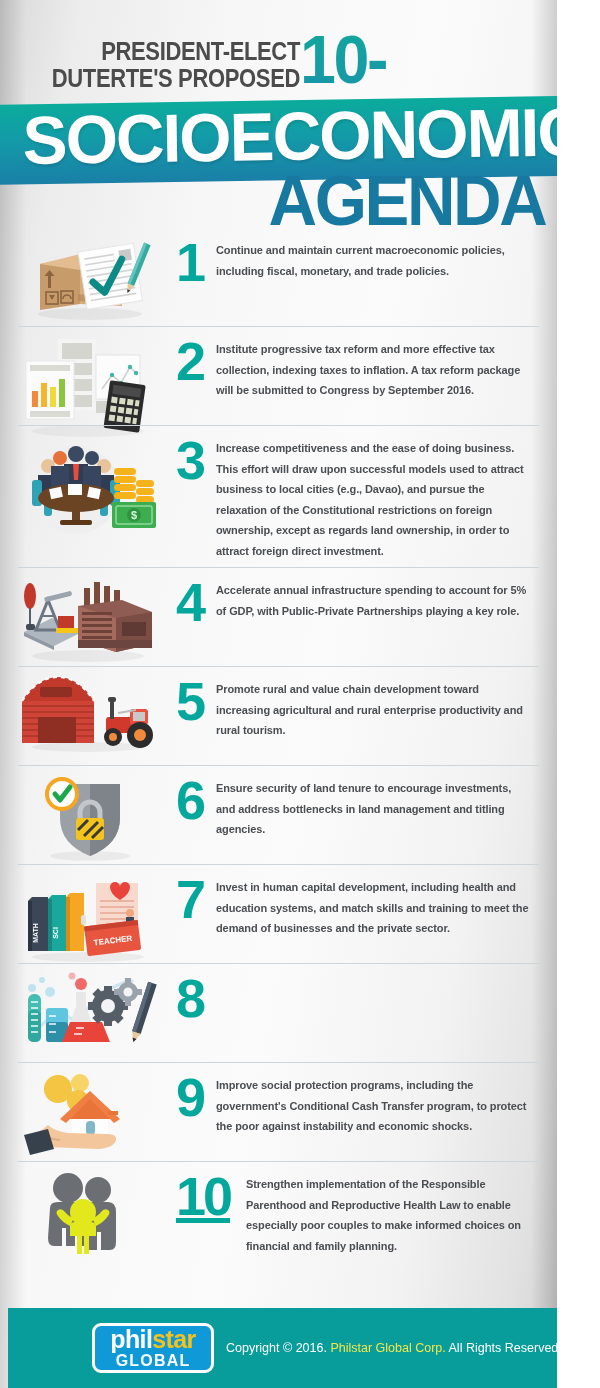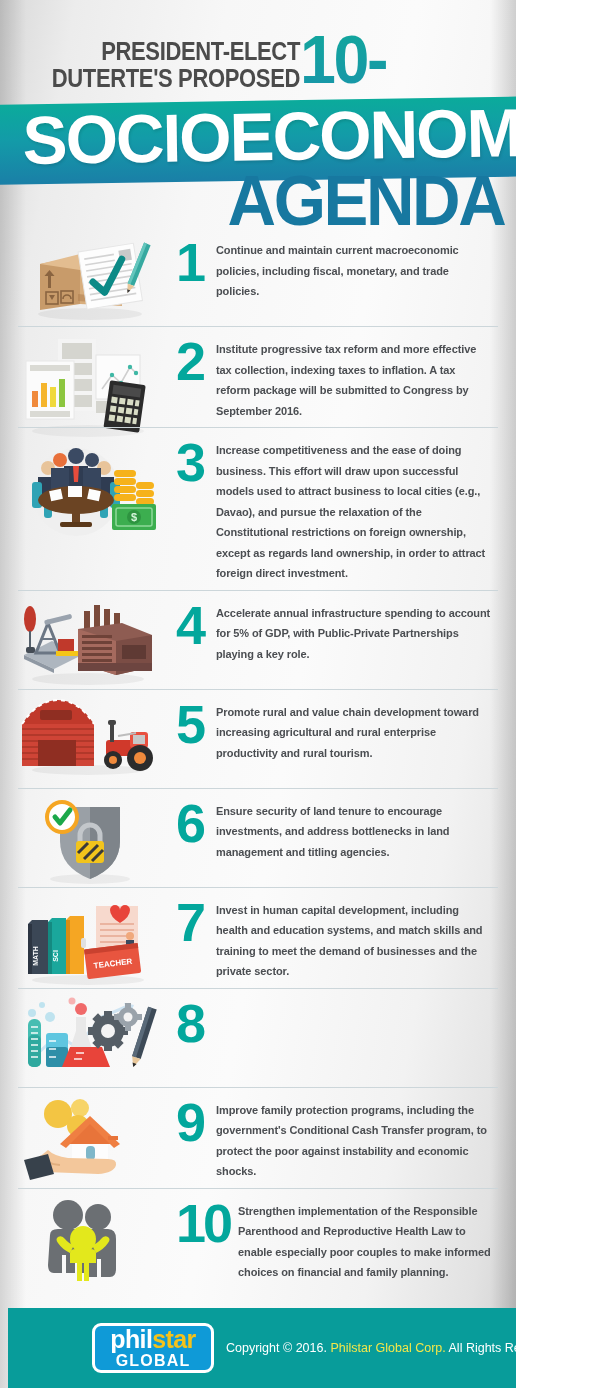--- a/index.html
+++ b/index.html
@@ -3,21 +3,21 @@
 <meta charset="utf-8">
 <style>
   * { box-sizing: border-box; margin: 0; padding: 0; }
   html, body {
     width: 600px;
     background: #ffffff;
     font-family: "Liberation Sans", sans-serif;
   }
   #infographic {
     position: relative;
-    width: 516px;
+    width: 557px;
     height: 1388px;
     overflow: hidden;
     background:
       linear-gradient(100deg, #d8d8d8 0%, #ececec 10%, #f7f7f7 30%, #fbfbfb 55%, #f2f2f2 78%, #e2e2e2 92%, #cfcfcf 100%);
   }
   .side-shadow-l {
     position: absolute; left: 0; top: 0; width: 26px; height: 1388px;
     background: linear-gradient(90deg, rgba(0,0,0,.14), rgba(0,0,0,0));
     pointer-events: none;
   }
@@ -110,21 +110,21 @@
     width: 46px;
     text-align: right;
     color: #03a79c;
     font-weight: bold;
     font-size: 54px;
     line-height: 52px;
     letter-spacing: -2px;
     margin-right: 12px;
     margin-top: 2px;
   }
-  .num.wide { width: 72px; margin-right: 8px; letter-spacing: -3px; }
+  .num.wide { width: 72px; margin-right: 16px; letter-spacing: -3px; text-decoration: underline; }
   .desc {
     flex: 1 1 auto;
     color: #4b4e52;
     font-size: 11px;
     line-height: 20.5px;
     font-weight: bold;
     letter-spacing: -0.1px;
     padding-top: 6px;
     padding-right: 6px;
   }
@@ -527,21 +527,21 @@
           <rect x="54" y="50" width="36" height="26" fill="#fdfdfd"></rect>
           <rect x="68" y="52" width="9" height="14" rx="4" fill="#7fb7c9"></rect>
           <rect x="65" y="66" width="15" height="10" fill="#d98c3e"></rect>
           <rect x="90" y="42" width="10" height="4" fill="#e8743a"></rect>
           <path d="M20 64 q-4 10 8 14 l52 2 q16 -1 18 -9 q1 -6 -8 -6 l-40 -1 q-14 -2 -20 -8 z" fill="#f3c79b"></path>
           <path d="M22 62 q6 8 20 9" fill="none" stroke="#e0ae7e" stroke-width="2"></path>
           <path d="M6 66 L30 60 L36 80 L12 86 Z" fill="#37414b"></path>
         </svg>
       </div>
       <div class="num">9</div>
-      <div class="desc">Improve family protection programs, including the government's Conditional Cash Transfer program, to protect the poor against instability and economic shocks.</div>
+      <div class="desc">Improve social protection programs, including the government's Conditional Cash Transfer program, to protect the poor against instability and economic shocks.</div>
     </div>
 
     <div class="item">
       <div class="icon-cell">
         <svg class="ico" width="140" height="92" viewBox="0 0 140 92">
           <circle cx="50" cy="20" r="15" fill="#6b6f73"></circle>
           <circle cx="80" cy="22" r="13" fill="#6b6f73"></circle>
           <path d="M32 40 q0 -6 8 -6 h22 q8 0 8 10 v34 h-9 v-18 h-4 v18 h-9 v-18 h-4 v18 h-8 q-6 0 -6 -8 z" fill="#6b6f73"></path>
           <path d="M66 40 q0 -6 8 -6 h16 q8 0 8 10 v30 q0 8 -6 8 h-9 v-18 h-4 v18 h-9 v-18 h-4 z" fill="#6b6f73"></path>
           <circle cx="65" cy="44" r="13" fill="#e3e81c"></circle>

